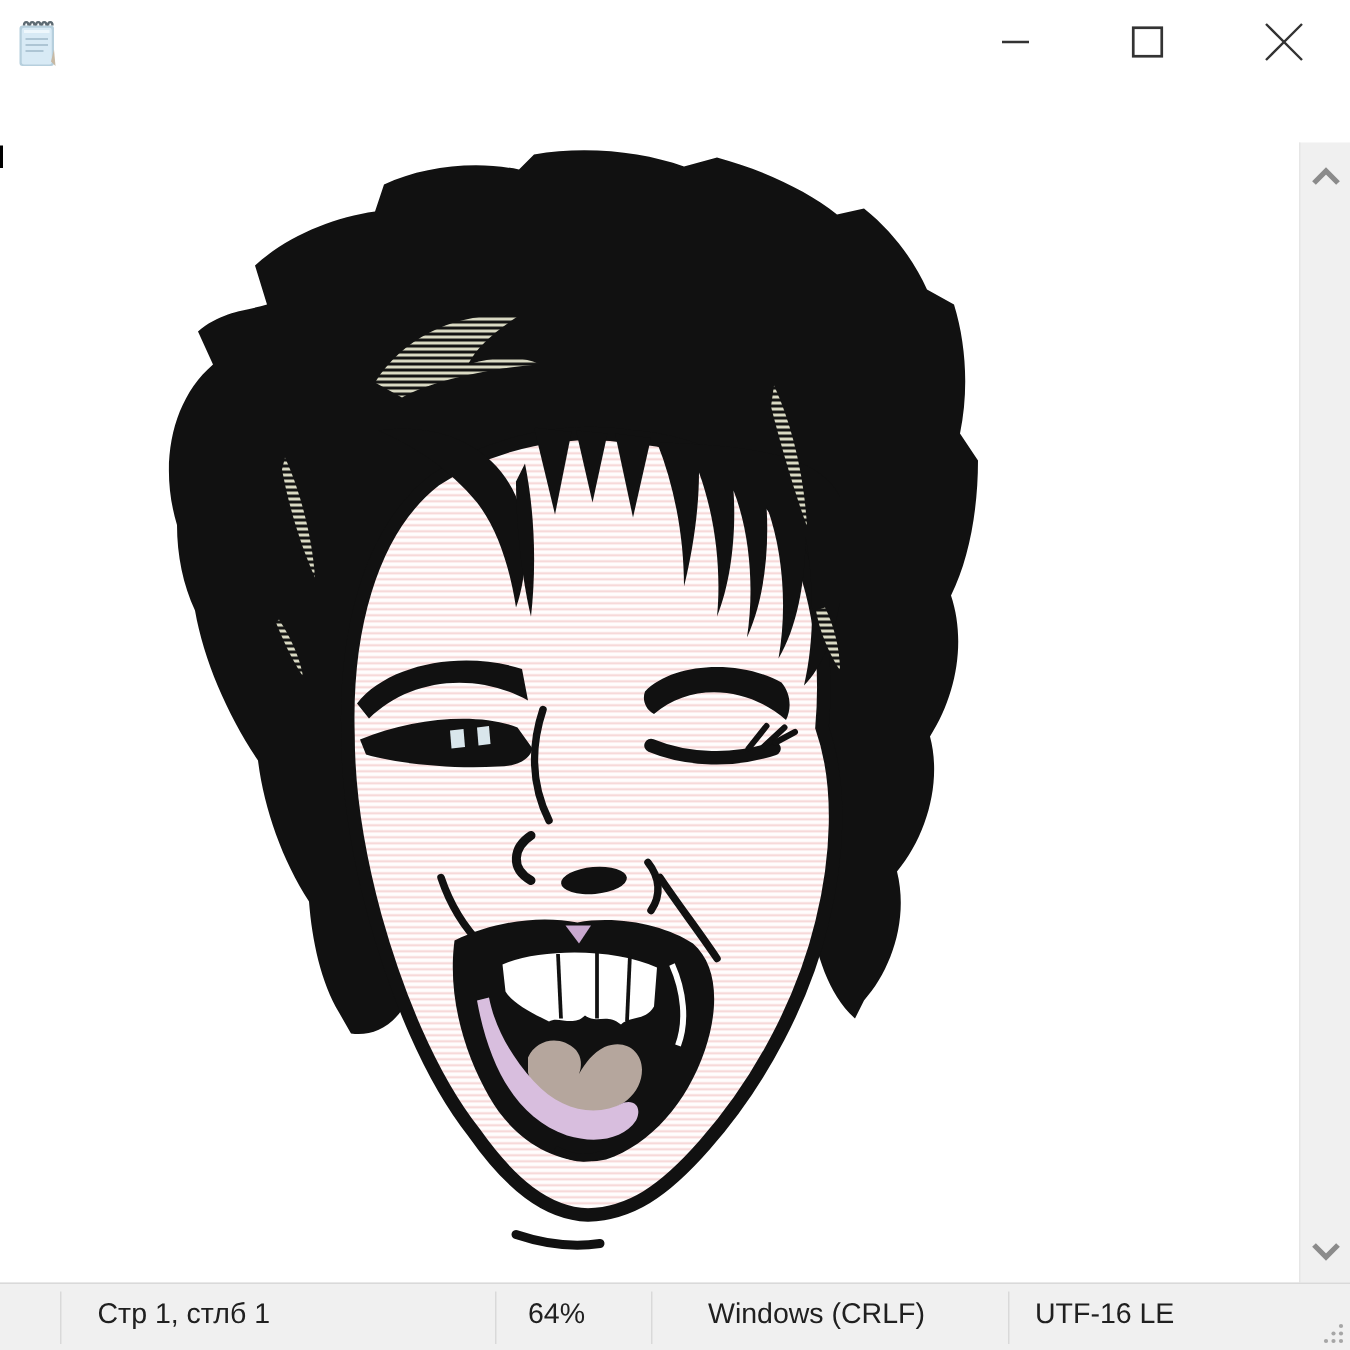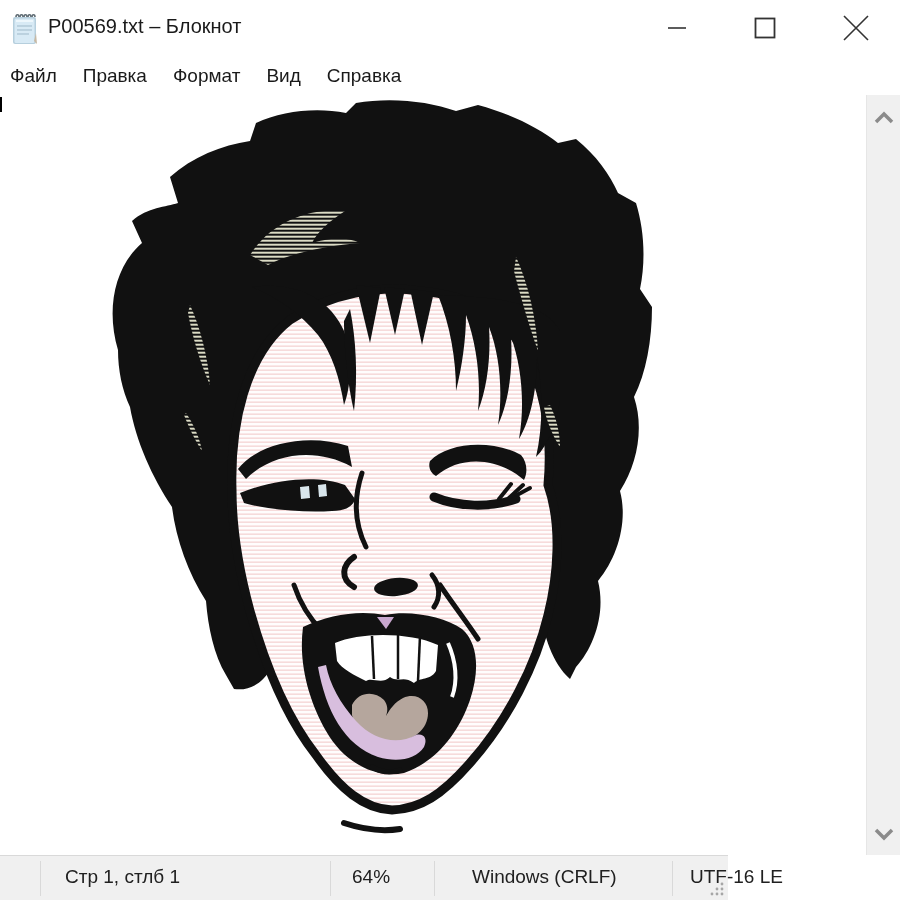--- a/index.html
+++ b/index.html
@@ -22,21 +22,21 @@
   .menu-item{font-size:19px;padding:4px 0;margin-right:26px;white-space:nowrap;}
   .menu-item:first-child{margin-left:10px;}
   
   .content{position:absolute;left:0;top:95px;width:866px;height:760px;background:var(--content_bg);}
   .caret{position:absolute;left:0;top:2px;width:2px;height:15px;background:#000;}
   
   .scrollbar{position:absolute;left:866px;top:95px;width:34px;height:760px;background:var(--scrollbar_track);border-left:1px solid #e6e6e6;}
   .sb-arrow{position:absolute;left:0;width:34px;height:30px;display:flex;align-items:center;justify-content:center;}
   .sb-up{top:8px;} .sb-down{bottom:6px;}
   
-  .statusbar{position:absolute;left:0;top:855px;width:728px;height:45px;background:var(--statusbar_bg);border-top:1px solid var(--divider);font-size:19px;}
+  .statusbar{position:absolute;left:0;top:855px;width:900px;height:45px;background:var(--statusbar_bg);border-top:1px solid var(--divider);font-size:19px;}
   .sb-divider{position:absolute;top:5px;width:1px;height:35px;background:var(--divider);}
   .sb-text{position:absolute;top:10px;white-space:nowrap;color:#202020;}
   .grip{position:absolute;right:3px;bottom:3px;}
 </style>
 </head>
 <body>
 
 <div class="window">
 
   <div class="titlebar">
@@ -47,46 +47,38 @@
       <path d="M7 13 h15 M7 17 h15 M7 21 h12" stroke="#9fb9c9" stroke-width="1"></path>
       <path d="M24 28 L27 31 L26 20 Z" fill="#c7b9a4"></path>
       <g stroke="#5d6a72" stroke-width="1.6" fill="none">
         <path d="M6 4 c0,-3 3,-3 3,0"></path>
           <path d="M10 4 c0,-3 3,-3 3,0"></path>
         <path d="M14 4 c0,-3 3,-3 3,0"></path>
           <path d="M18 4 c0,-3 3,-3 3,0"></path>
           <path d="M22 4 c0,-3 3,-3 3,0"></path>
       </g>
     </svg>
-    <div class="title-text">P00569.txt – Блокнот</div>
 
     <button class="winbtn" style="left:645px;">
       <svg width="20" height="20" viewBox="0 0 20 20">
           <path d="M1 10 H19" stroke="#333" stroke-width="1.6"></path>
         </svg>
     </button>
     <button class="winbtn" style="left:733px;">
       <svg width="22" height="22" viewBox="0 0 22 22">
           <rect x="1.5" y="1.5" width="19" height="19" fill="none" stroke="#333" stroke-width="1.8"></rect>
         </svg>
     </button>
     <button class="winbtn" style="left:824px;">
       <svg width="26" height="26" viewBox="0 0 26 26">
           <path d="M1 1 L25 25 M25 1 L1 25" stroke="#333" stroke-width="1.6"></path>
         </svg>
     </button>
   </div>
 
-  <nav class="menubar">
-    <div class="menu-item">Файл</div>
-    <div class="menu-item">Правка</div>
-    <div class="menu-item">Формат</div>
-    <div class="menu-item">Вид</div>
-    <div class="menu-item">Справка</div>
-  </nav>
 
   <div class="content">
     <div class="caret"></div>
 
     <svg width="866" height="760" viewBox="0 0 866 760">
       <defs>
         <pattern id="skin" width="4" height="4" patternUnits="userSpaceOnUse">
           <rect width="4" height="4" fill="var(--skin_base)"></rect>
           <rect y="2.5" width="4" height="1.3" fill="var(--skin_stripe)"></rect>
         </pattern>

